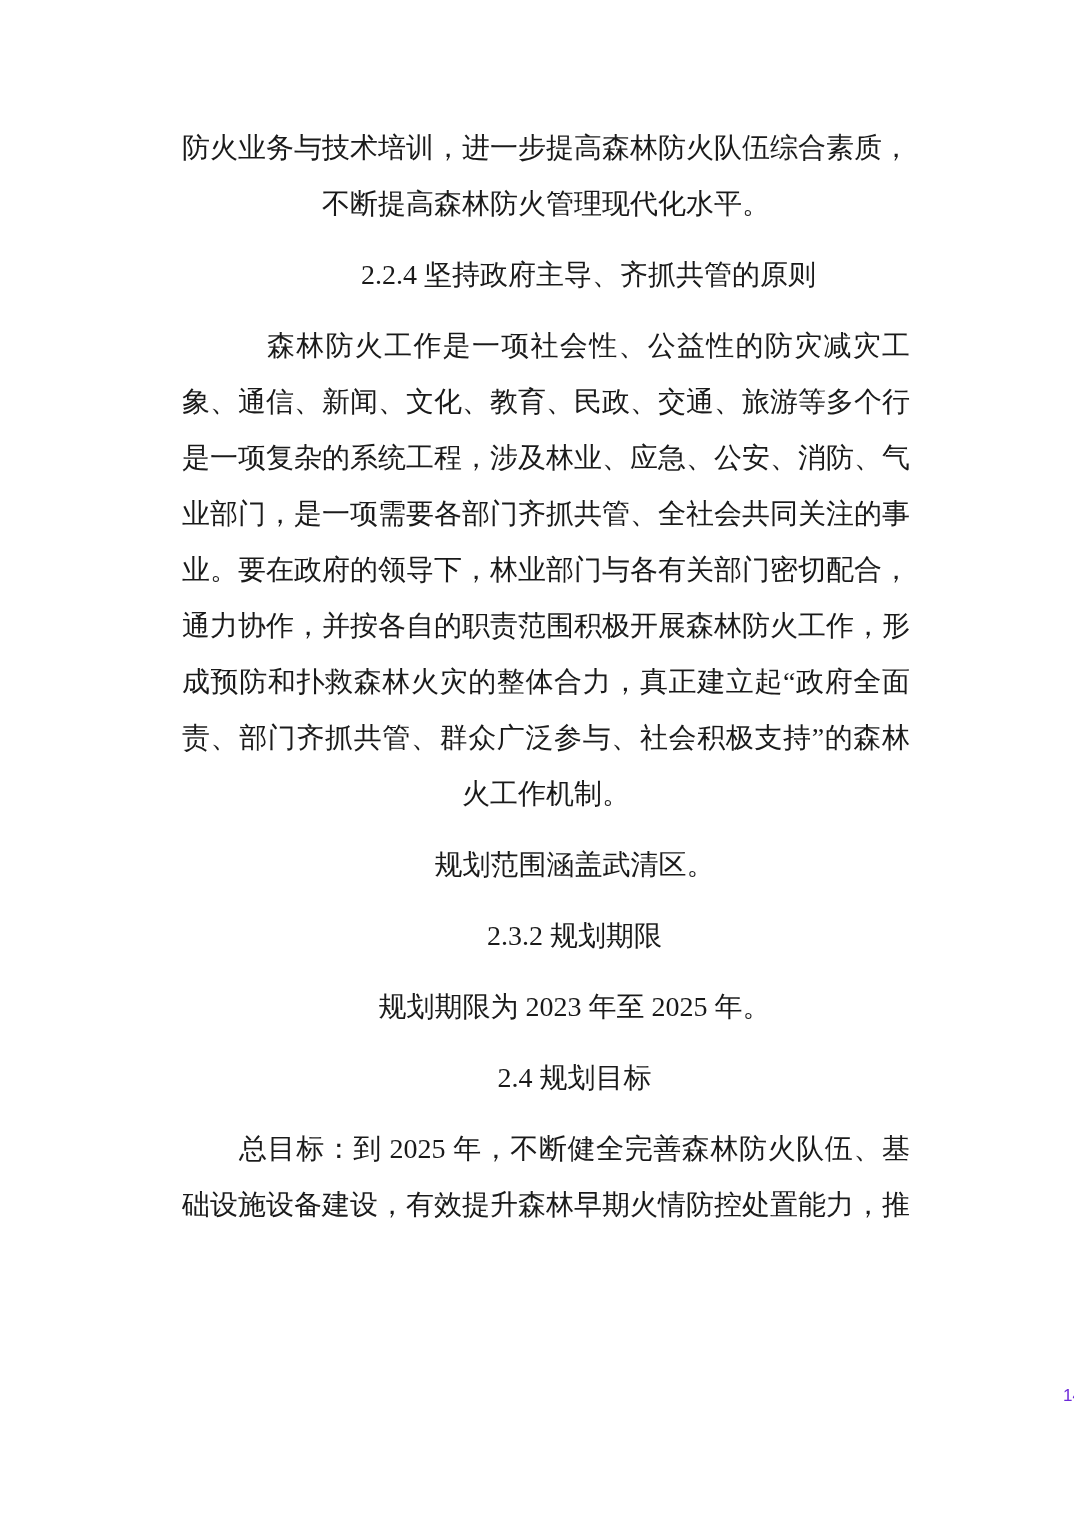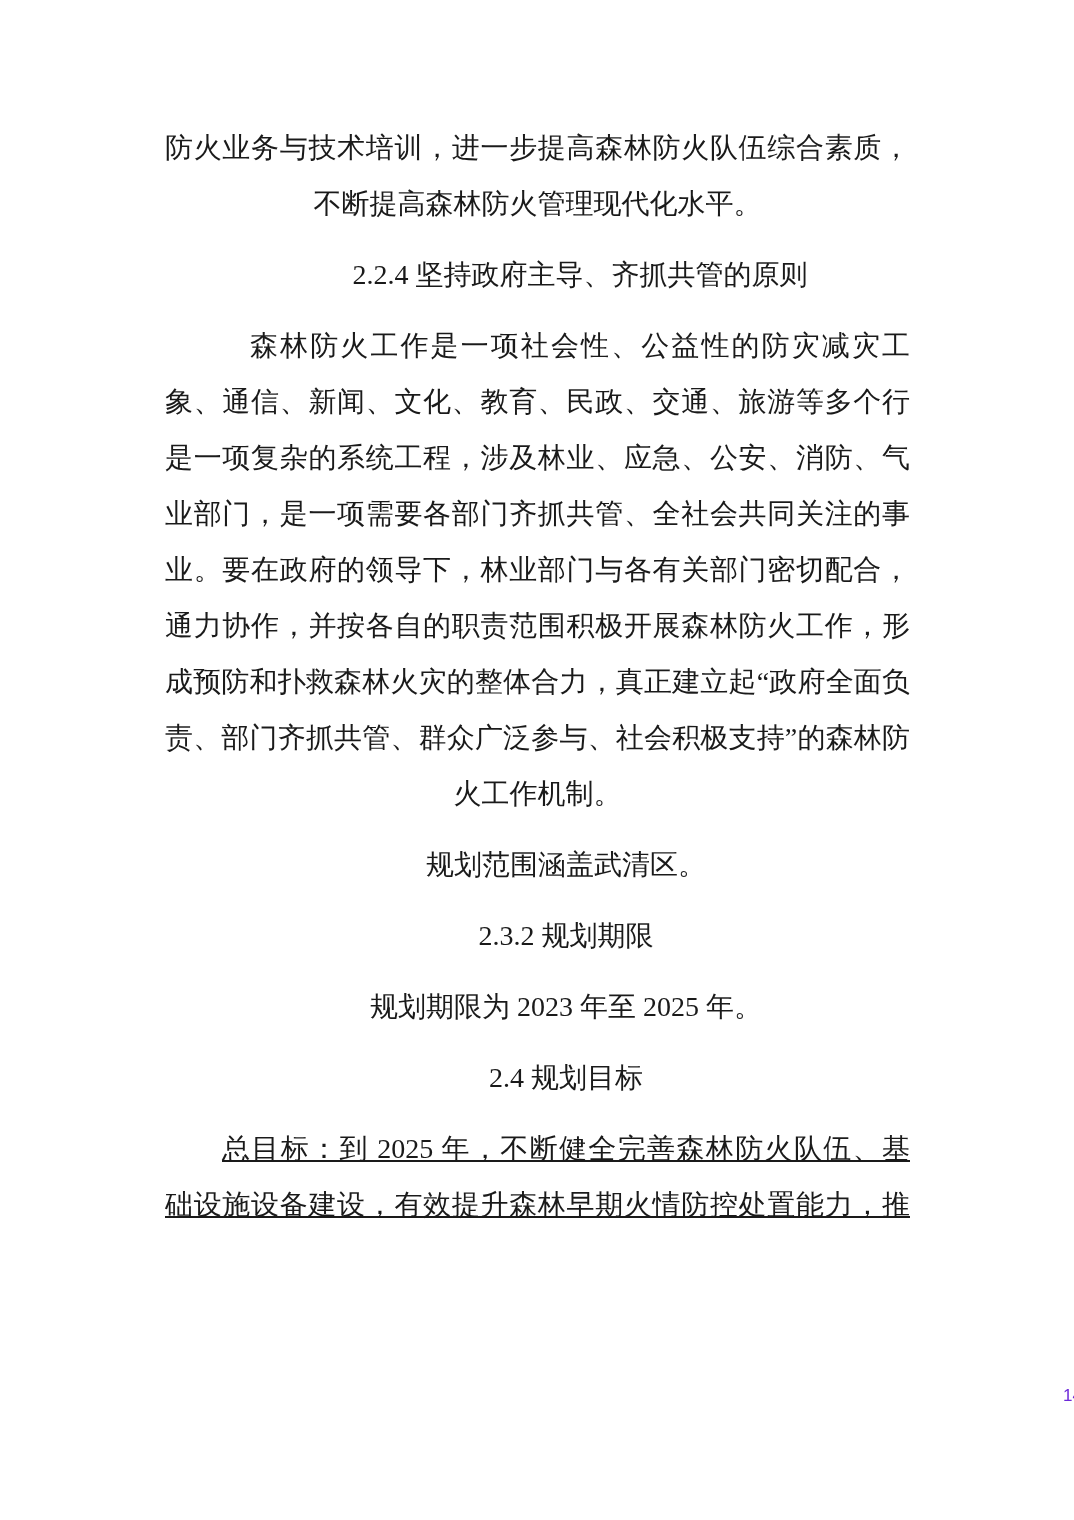--- a/index.html
+++ b/index.html
@@ -18,25 +18,24 @@
   }
   .content {
     position: absolute;
     left: 165px;
     top: 120px;
     width: 745px;
     font-size: 28px;
     line-height: 56px;
   }
   .para {
-    margin: 0 0 15px 0;
+    margin: 0 0 15px 17px;
   }
   .para:last-child {
     margin-bottom: 0;
-    text-decoration: underline;
   }
   .line {
     height: 56px;
     overflow: hidden;
     white-space: nowrap;
     text-align: center;
   }
   .line.justify {
     white-space: normal;
     text-align: justify;

